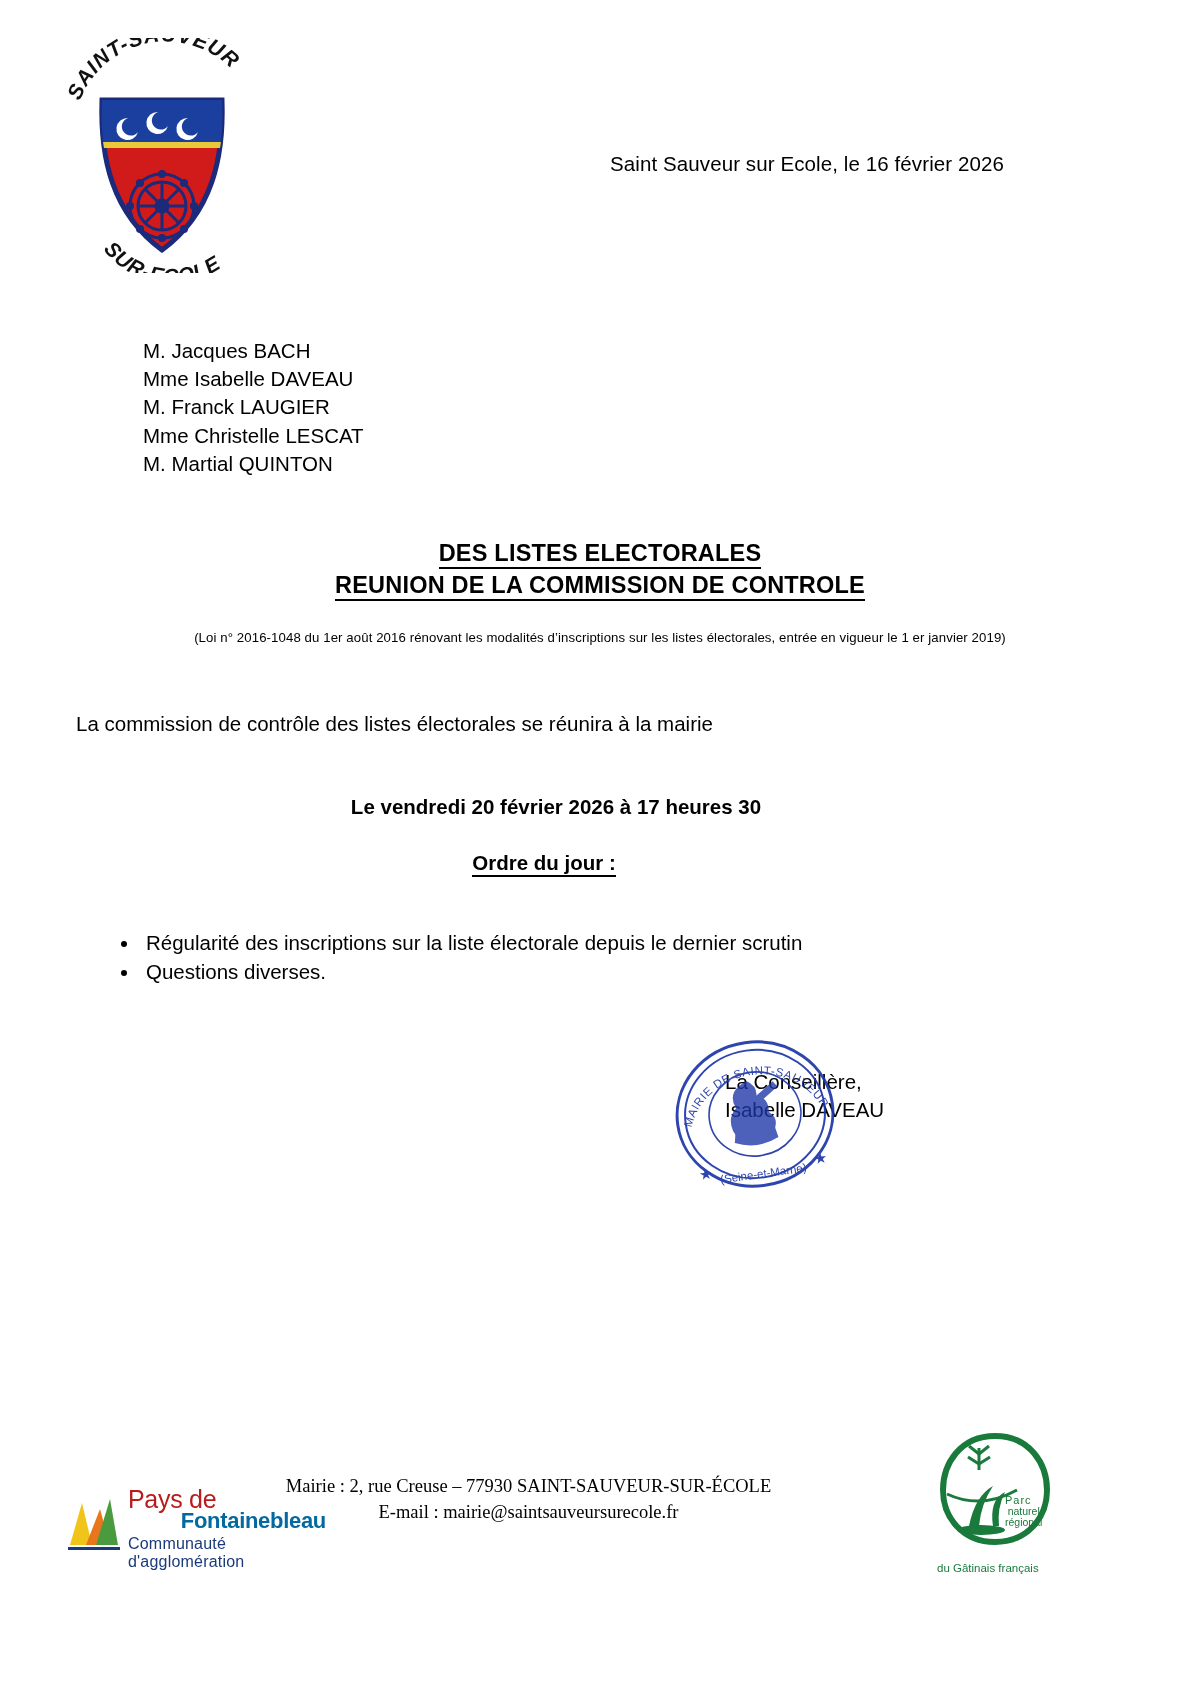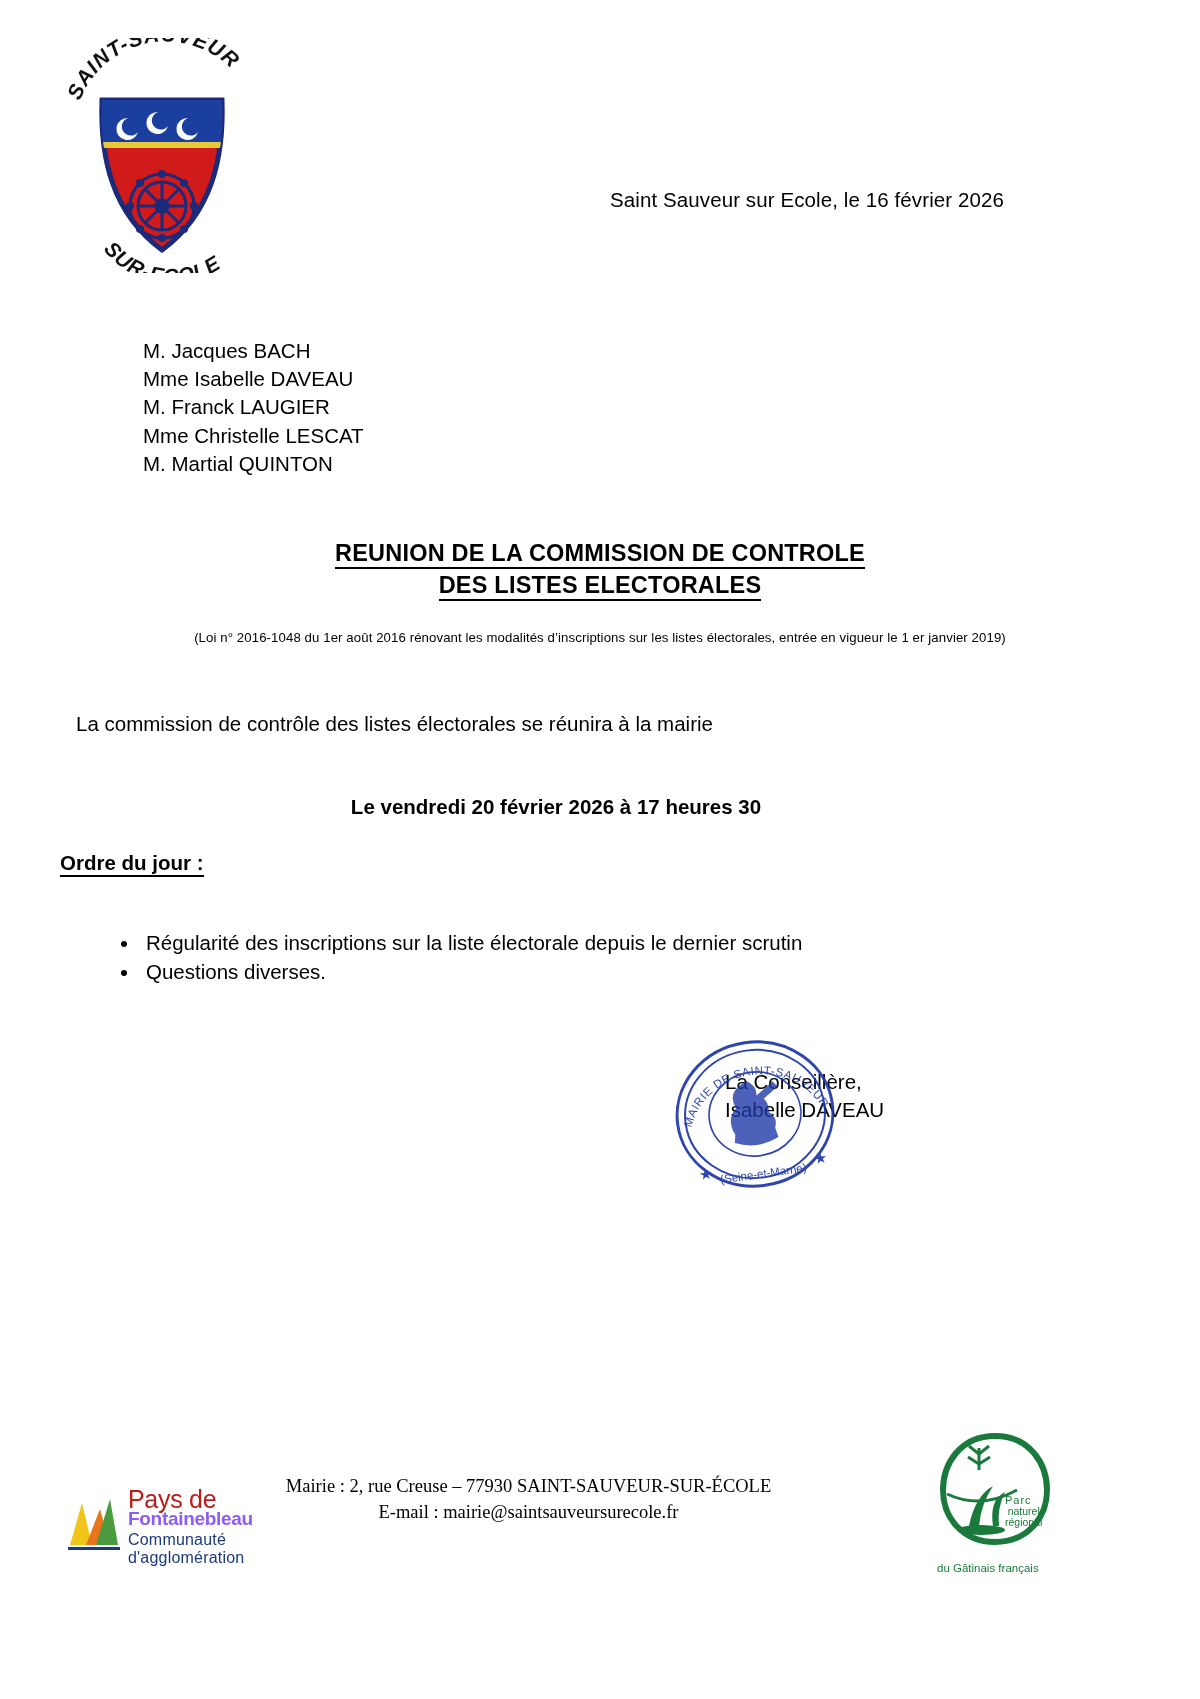--- a/index.html
+++ b/index.html
@@ -28,21 +28,20 @@
   .crest svg { display: block; }
 
   
   .date-line {
     position: absolute;
     left: 610px;
     top: 152px;
     font-size: 20.5px;
     letter-spacing: 0.1px;
     white-space: nowrap;
-    margin-top: 36px;
   }
 
   
   .recipients {
     position: absolute;
     left: 143px;
     top: 337px;
     font-size: 20.5px;
     line-height: 28.2px;
   }
@@ -95,21 +94,21 @@
     font-weight: bold;
     padding-left: 60px;
     box-sizing: border-box;
   }
 
   .agenda-heading {
     position: absolute;
     left: 0;
     top: 851px;
     width: 1028px;
-    text-align: left;
+    text-align: center;
     font-size: 20.5px;
     font-weight: bold;
     padding-left: 60px;
     box-sizing: border-box;
   }
   .agenda-heading span {
     border-bottom: 2px solid #000;
     padding-bottom: 1px;
   }
 
@@ -172,21 +171,21 @@
     width: 135px;
     height: 145px;
   }
   .fb-text {
     position: absolute;
     left: 62px;
     top: 0;
     font-family: "Liberation Sans", sans-serif;
   }
   .fb-l1 { font-size: 25px; color: #b91c1c; letter-spacing: -0.3px; }
-  .fb-l2 { font-size: 19px; color: #8b5cf6; font-weight: bold; letter-spacing: -0.3px; margin-top: -6px; }
+  .fb-l2 { font-size: 22px; color: #0369a1; font-weight: bold; letter-spacing: -0.3px; margin-top: -6px; text-align: right; }
   .fb-l3 { font-size: 16px; color: #1b3a7a; margin-top: 1px; letter-spacing: 0.2px; }
 
   .parc-text {
     position: absolute;
     left: 70px;
     top: 44px;
     color: #1a7a3c;
     font-family: "Liberation Sans", sans-serif;
     text-align: left;
   }
@@ -254,24 +253,24 @@
   <div class="recipients">
     <div>M. Jacques BACH</div>
     <div>Mme Isabelle DAVEAU</div>
     <div>M. Franck LAUGIER</div>
     <div>Mme Christelle LESCAT</div>
     <div>M. Martial QUINTON</div>
   </div>
 
   <div class="title-block">
     <div class="title-line">
-      <span>REUNION DE LA COMMISSION DE CONTROLE</span>
+      <span>DES LISTES ELECTORALES</span>
     </div>
     <div class="title-line">
-      <span>DES LISTES ELECTORALES</span>
+      <span>REUNION DE LA COMMISSION DE CONTROLE</span>
     </div>
   </div>
 
   <div class="law-note">(Loi n° 2016-1048 du 1er août 2016 rénovant les modalités d’inscriptions sur les listes électorales, entrée en vigueur le 1 er janvier 2019)</div>
 
   <div class="intro">La commission de contrôle des listes électorales se réunira à la mairie</div>
 
   <div class="meeting-when">Le vendredi 20 février 2026 à 17 heures 30</div>
 
   <div class="agenda-heading">

